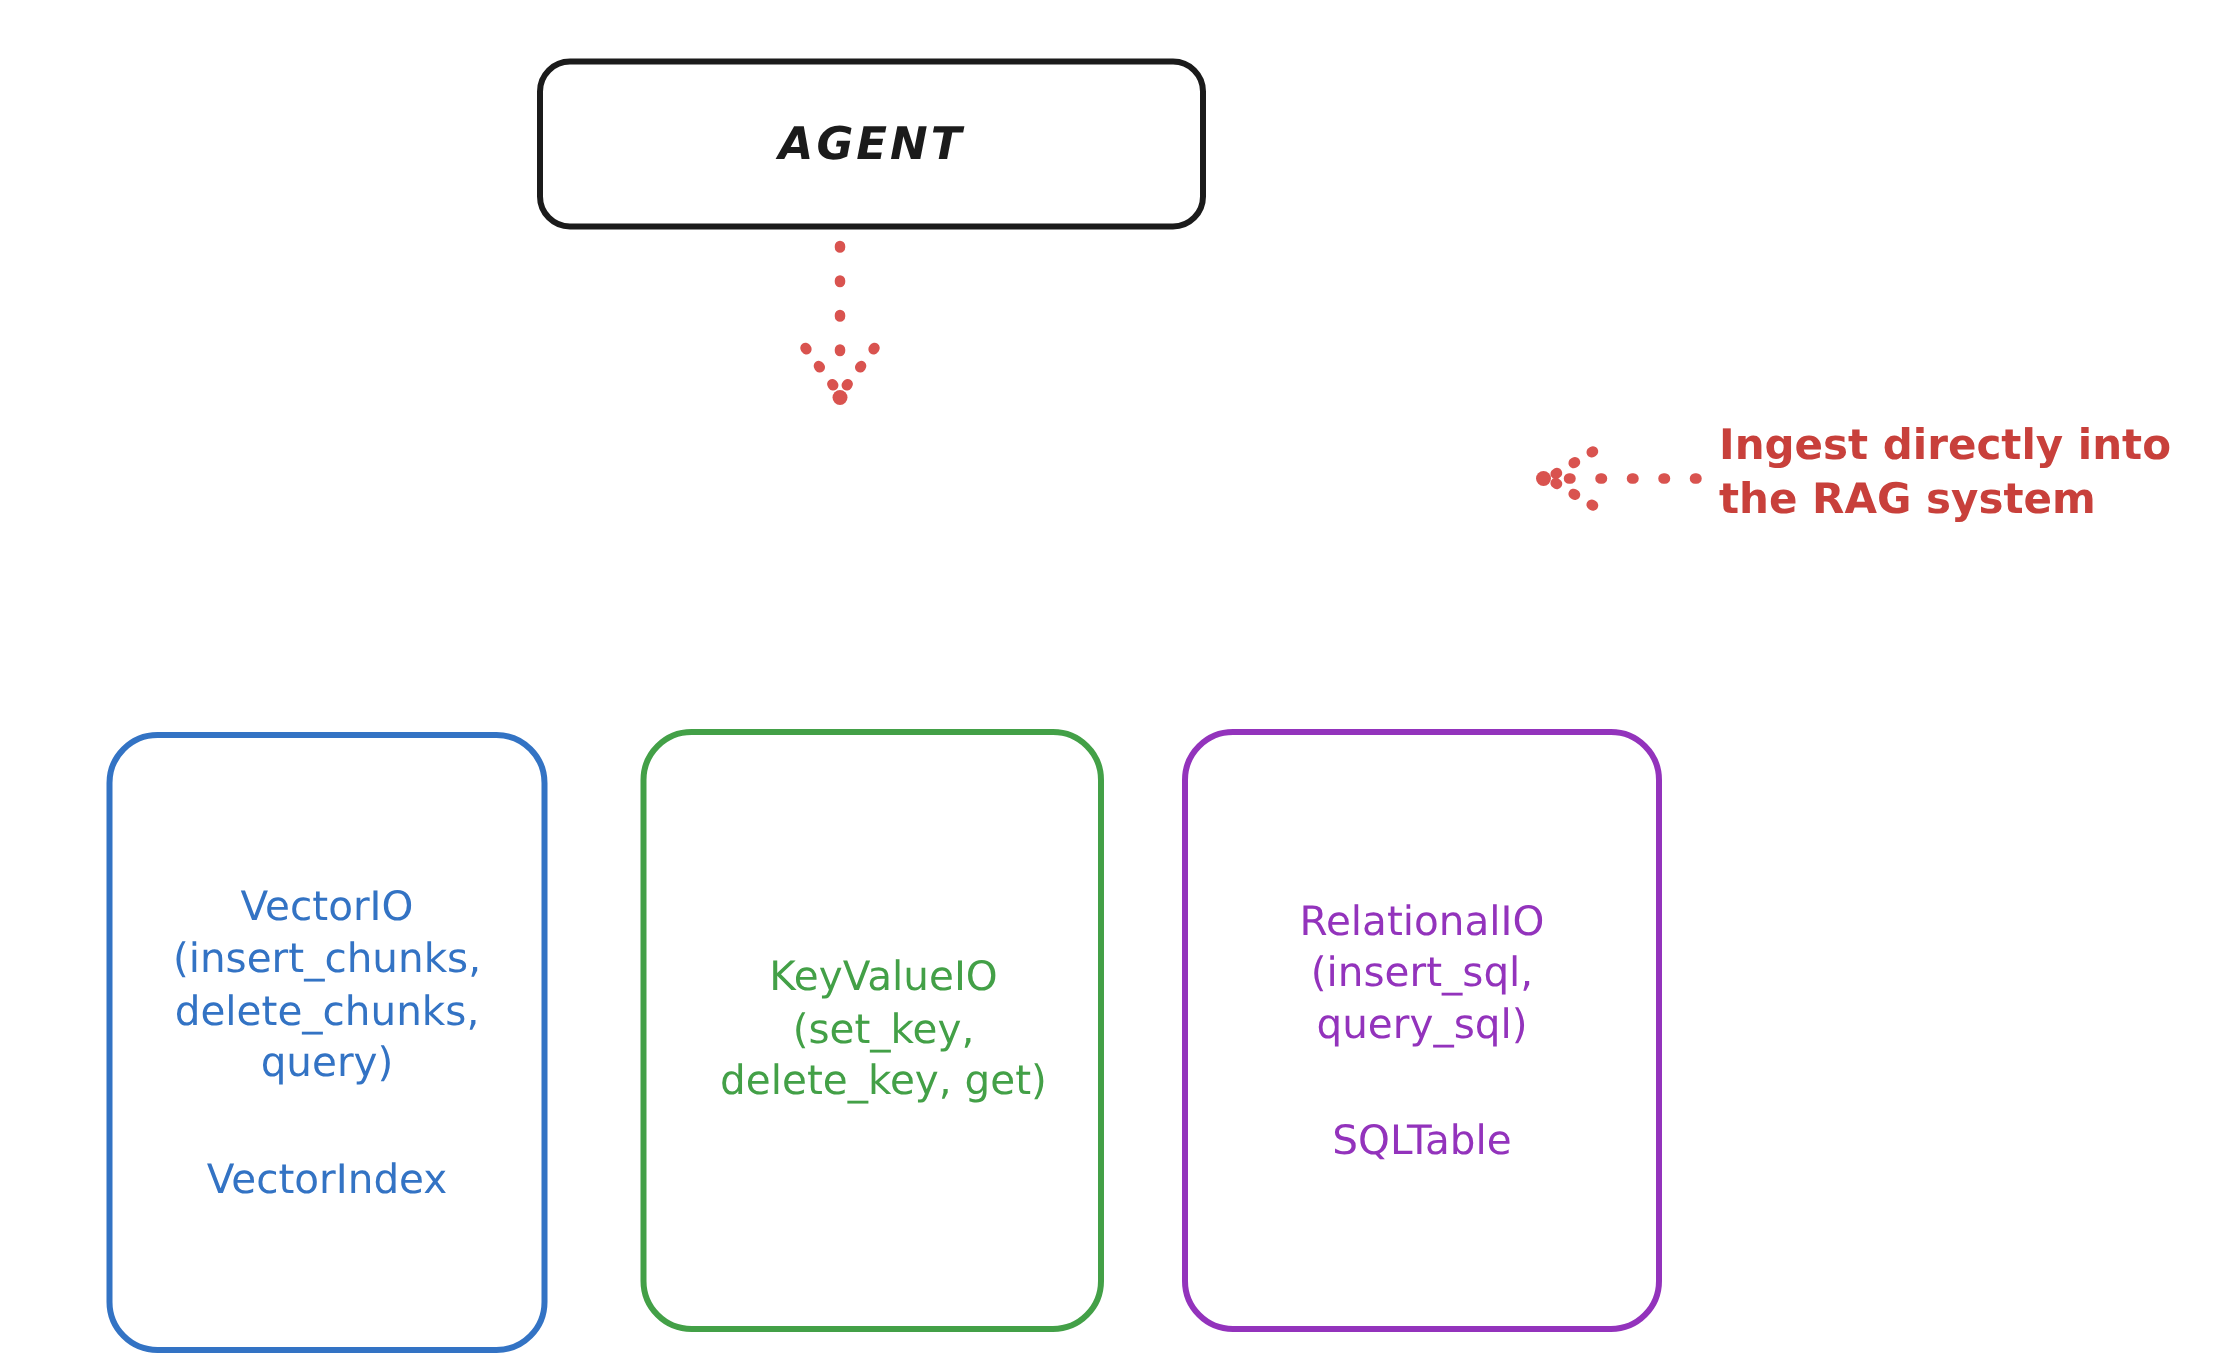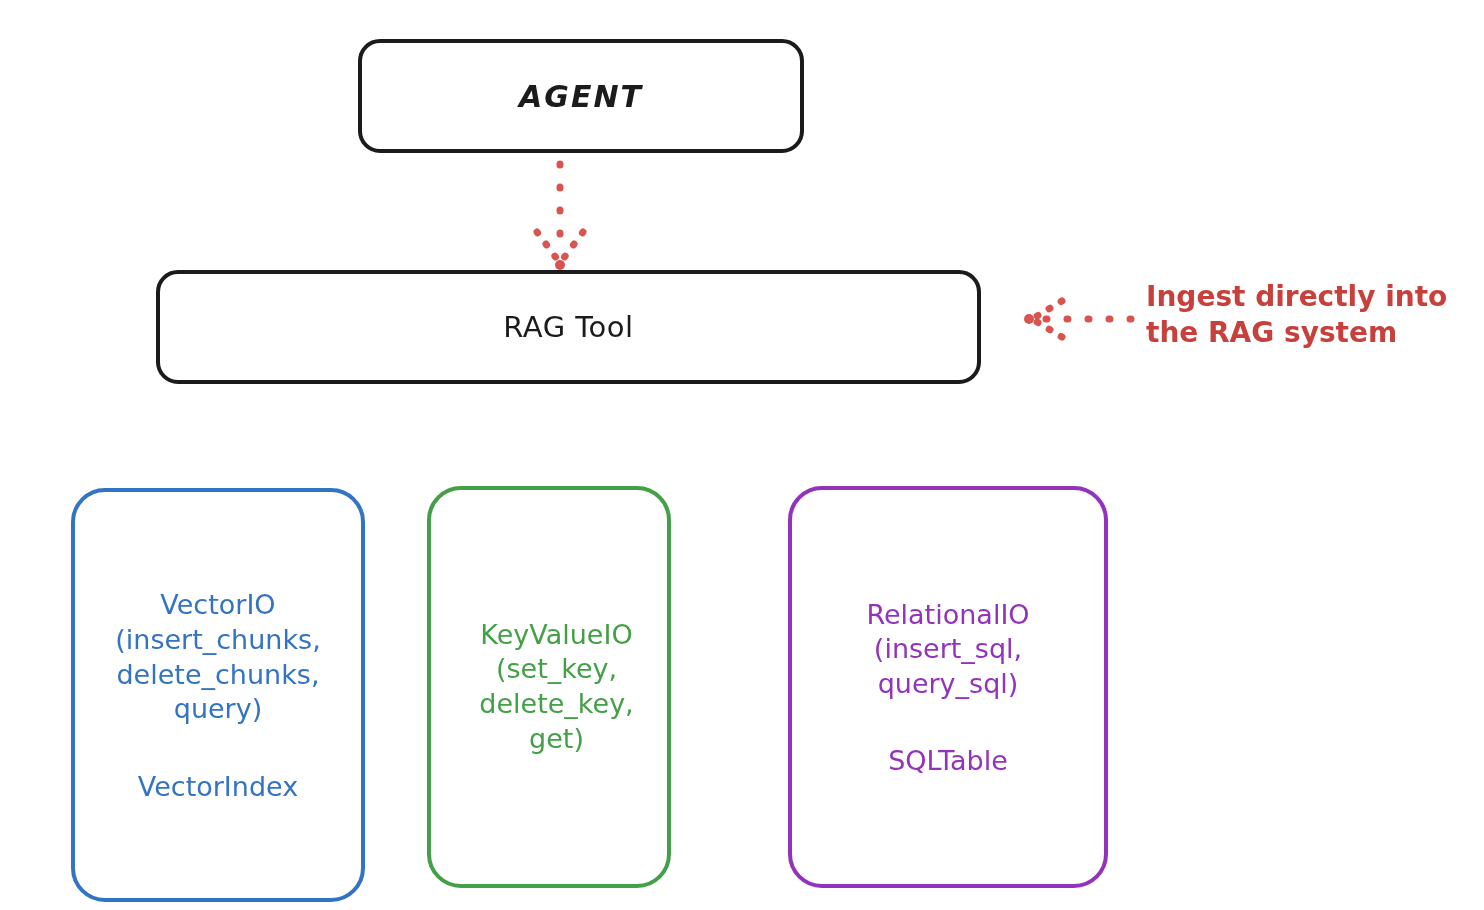--- a/index.html
+++ b/index.html
@@ -17,21 +17,20 @@
     height: 910px;
     background: #ffffff;
     overflow: hidden;
   }
   .node {
     position: absolute;
     box-sizing: border-box;
     background: #ffffff;
     display: flex;
     flex-direction: column;
-    align-items: center;
     justify-content: center;
     text-align: center;
   }
 
   
   .node-black {
     border: 4px solid #1b1b1b;
     border-radius: 22px;
   }
   .node-black .node-title {
@@ -86,21 +85,21 @@
 
   #vector-node {
     left: 71px;
     top: 452px;
     width: 294px;
     height: 414px;
   }
   #keyvalue-node {
     left: 427px;
     top: 450px;
-    width: 244px;
+    width: 309px;
     height: 402px;
     padding-left: 27px;
   }
   #relational-node {
     left: 788px;
     top: 450px;
     width: 320px;
     height: 402px;
   }
 
@@ -146,23 +145,20 @@
     <span class="node-title">AGENT</span>
   </div>
 
   <svg class="arrow-svg" id="agent-to-rag-arrow" viewBox="0 0 80 112">
     <line x1="40" y1="4" x2="40" y2="86" stroke="#D9534F" stroke-width="7" stroke-linecap="round" stroke-dasharray="1 22"></line>
     <line x1="17" y1="72" x2="40" y2="103" stroke="#D9534F" stroke-width="7" stroke-linecap="round" stroke-dasharray="1 14"></line>
     <line x1="63" y1="72" x2="40" y2="103" stroke="#D9534F" stroke-width="7" stroke-linecap="round" stroke-dasharray="1 14"></line>
     <circle cx="40" cy="105" r="5" fill="#D9534F"></circle>
   </svg>
 
-  <div class="node node-black" id="rag-tool-node">
-    <span class="node-title">RAG Tool</span>
-  </div>
 
   <svg class="arrow-svg" id="ingest-arrow" viewBox="0 0 115 46">
     <line x1="111" y1="23" x2="26" y2="23" stroke="#D9534F" stroke-width="7" stroke-linecap="round" stroke-dasharray="1 20"></line>
     <line x1="42" y1="5" x2="12" y2="23" stroke="#D9534F" stroke-width="7" stroke-linecap="round" stroke-dasharray="1 13"></line>
     <line x1="42" y1="41" x2="12" y2="23" stroke="#D9534F" stroke-width="7" stroke-linecap="round" stroke-dasharray="1 13"></line>
     <circle cx="9" cy="23" r="5" fill="#D9534F"></circle>
   </svg>
 
   <div id="ingest-annotation" style="color: rgb(200, 64, 59);">Ingest directly into
 the RAG system</div>

